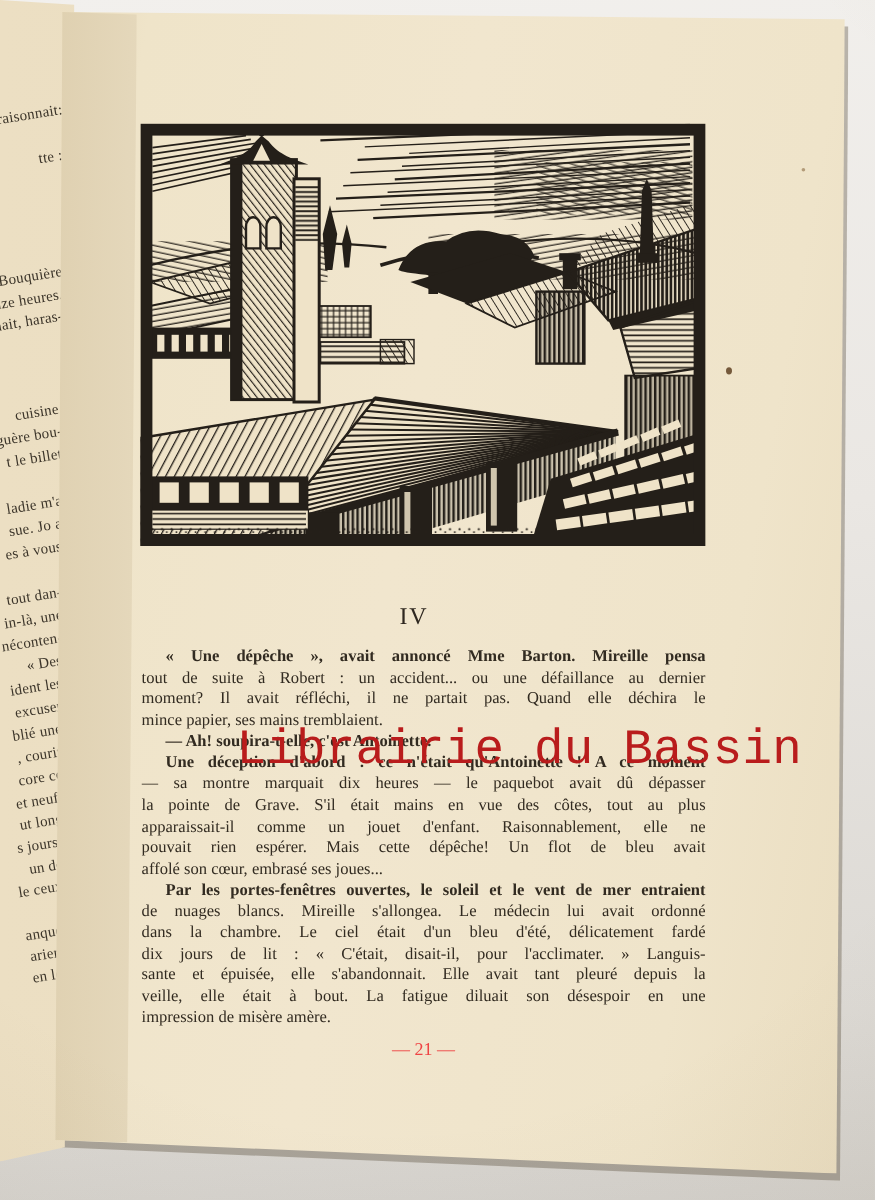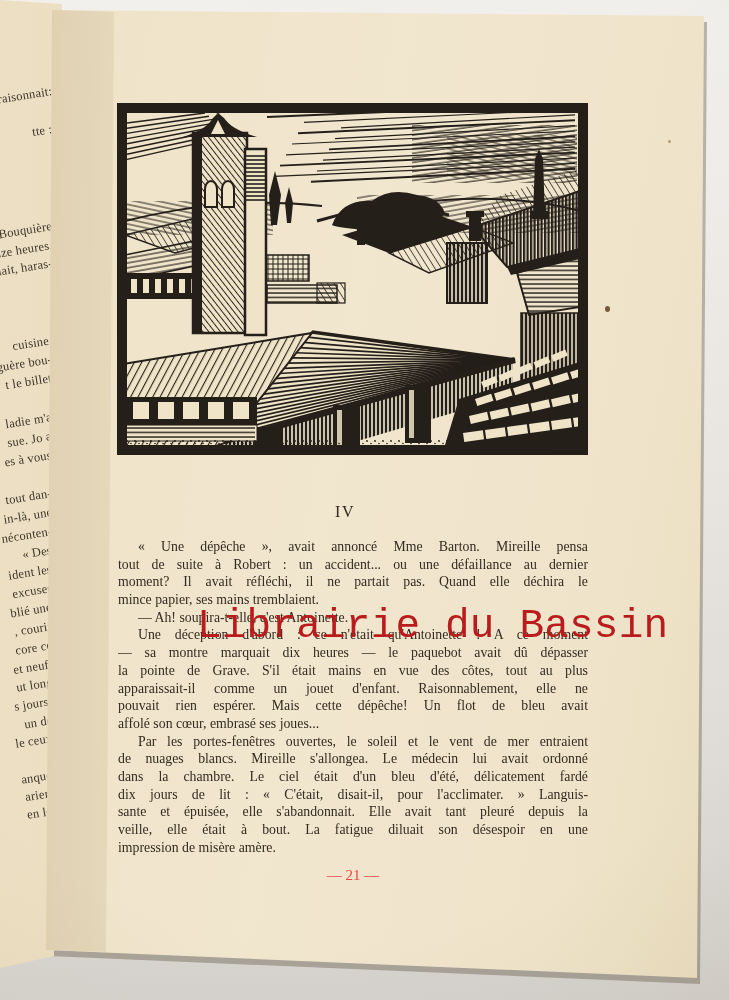--- a/index.html
+++ b/index.html
@@ -17,25 +17,25 @@
     z-index:3;}
   .curl{clip-path:polygon(52px 10px,114px 12px,106px 952px,46px 950px);
     background:linear-gradient(90deg,#d9c9a7 0%,#f2e9d4 40%,#f0e5ca 100%);opacity:.85;z-index:4;}
   .vignette{z-index:5;pointer-events:none;
     background:radial-gradient(ellipse 120% 90% at 45% 40%,rgba(255,255,255,0) 60%,rgba(120,100,60,.10) 100%);}
   .pageshadow{z-index:0;clip-path:polygon(52px 10px,704px 16px,697px 978px,46px 950px);
     filter:blur(6px);background:rgba(80,70,50,.35);transform:translate(3px,6px);}
   
   .illo{position:absolute;left:117px;top:103px;width:471px;height:352px;z-index:6;}
   .chapter{position:absolute;left:118px;top:503px;width:470px;text-align:center;
-    font-size:16px;letter-spacing:1.5px;color:#2f2820;z-index:6;transform:translateX(-8px);}
+    font-size:20px;letter-spacing:1.5px;color:#2f2820;z-index:6;transform:translateX(-8px);}
   .textblock{position:absolute;left:118px;top:538px;width:470px;color:#322b21;z-index:6;}
   .line{font-size:13.8px;line-height:17.7px;height:17.7px;overflow:hidden;
     text-align:justify;text-align-last:justify;}
-  .line.first{text-indent:20px;}
+  .line.first{text-indent:20px;font-weight:bold;}
   .line.last{text-align-last:left;}
   .folio{position:absolute;left:118px;top:867px;width:470px;text-align:center;
     font-size:15px;color:#ef4444;z-index:6;}
   .watermark{position:absolute;left:197px;top:603px;z-index:8;white-space:nowrap;
     font-family:Liberation Mono, monospace;font-weight:400;font-size:41px;
     letter-spacing:.2px;color:#b91c1c;}
   .fox{position:absolute;left:605px;top:306px;width:5px;height:6px;border-radius:50%;
     background:#5f4122;opacity:.85;z-index:7;}
   .fox2{position:absolute;left:668px;top:140px;width:3px;height:3px;border-radius:50%;
     background:#8a6a42;opacity:.6;z-index:7;}

